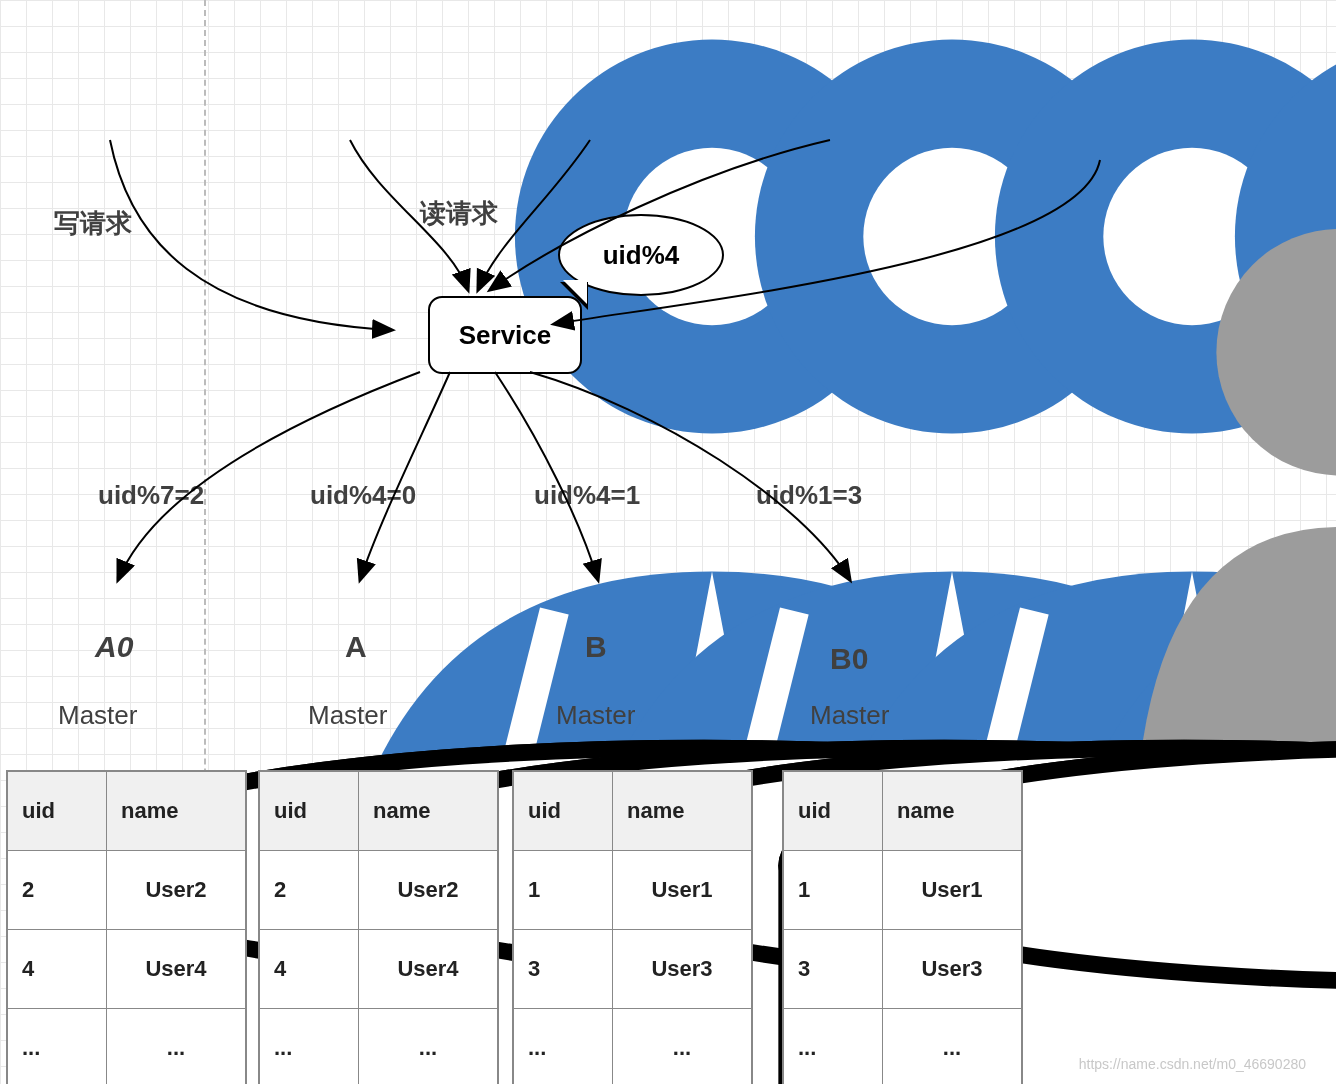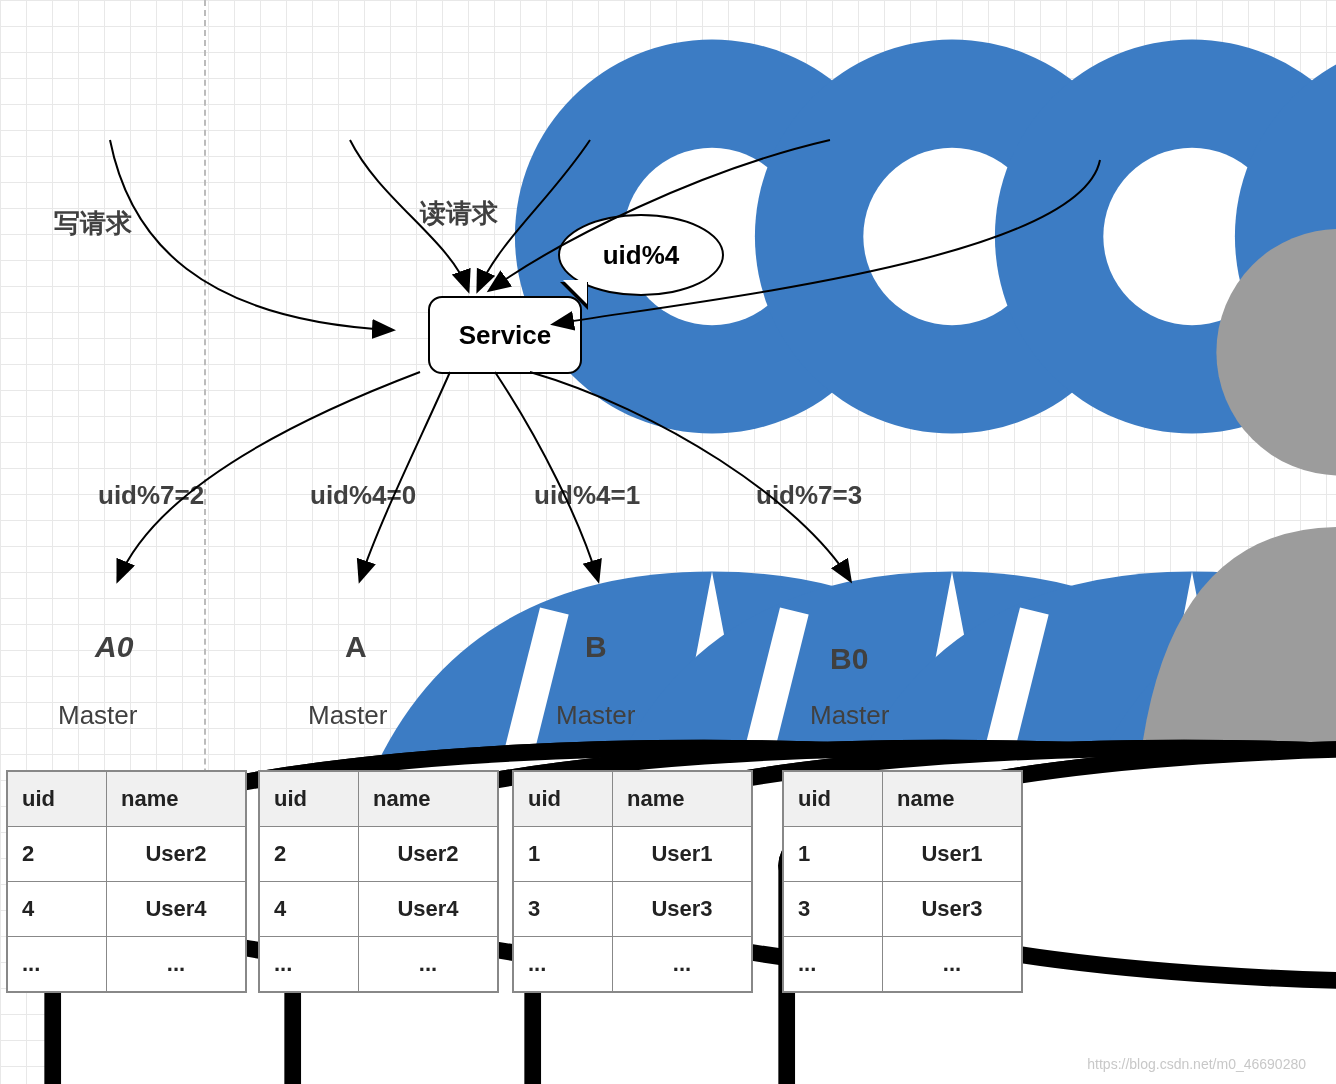--- a/index.html
+++ b/index.html
@@ -41,21 +41,21 @@
   .group-icon{position:absolute;width:280px;height:180px;}
   .db{position:absolute;width:160px;height:95px;}
   .db-label{font-size:30px;font-weight:bold;}
   .db-role{font-size:26px;font-weight:normal;}
   table.data{
     position:absolute;border-collapse:collapse;background:#fff;
     font-size:22px;font-weight:bold;color:#222;
     border:2px solid #888;
   }
   table.data th,table.data td{
-    border:1px solid #888;padding:14px 14px;text-align:left;
+    border:1px solid #888;padding:26px 14px;text-align:left;
   }
   table.data th{background:#f0f0f0;}
   table.data td.uid{width:70px;}
   table.data td.nm{width:110px;text-align:center;}
 </style>
 </head>
 <body>
 
 <div class="dashed"></div>
 
@@ -118,21 +118,21 @@
   </div>
 
 <div class="bubble">
     <span>uid%4</span>
   </div>
 <div class="bubble-tail"></div>
 
 <div class="label" style="left:98px;top:480px;">uid%7=2</div>
 <div class="label" style="left:310px;top:480px;">uid%4=0</div>
 <div class="label" style="left:534px;top:480px;">uid%4=1</div>
-<div class="label" style="left:756px;top:480px;">uid%7=3</div>
+<div class="label" style="left:756px;top:480px;">uid%1=3</div>
 
 <div class="db" style="left:36px;top:586px;">
   <svg viewBox="0 0 160 95">
       <ellipse cx="80" cy="16" rx="78" ry="14" fill="#fff" stroke="#000" stroke-width="2"></ellipse>
       <path d="M2 16 V79 A78 14 0 0 0 158 79 V16" fill="#fff" stroke="#000" stroke-width="2"></path>
       <ellipse cx="80" cy="16" rx="78" ry="14" fill="#fff" stroke="#000" stroke-width="2"></ellipse>
     </svg>
 </div>
 <div class="label db-label" style="left:95px;top:630px;font-style:italic;">A0</div>
 <div class="label db-role" style="left:58px;top:700px;">Master</div>
@@ -270,13 +270,13 @@
         <td class="uid">3</td>
         <td class="nm">User3</td>
       </tr>
   <tr>
         <td class="uid">...</td>
         <td class="nm">...</td>
       </tr>
 </tbody>
   </table>
 
-<div class="label" style="right:30px;bottom:12px;font-size:14px;font-weight:normal;color:#c8c8c8;">https://blog.csdn.net/m0_46690280</div>
+<div class="label" style="right:30px;bottom:12px;font-size:14px;font-weight:normal;color:#c8c8c8;">https://name.csdn.net/m0_46690280</div>
 
 </body></html>

